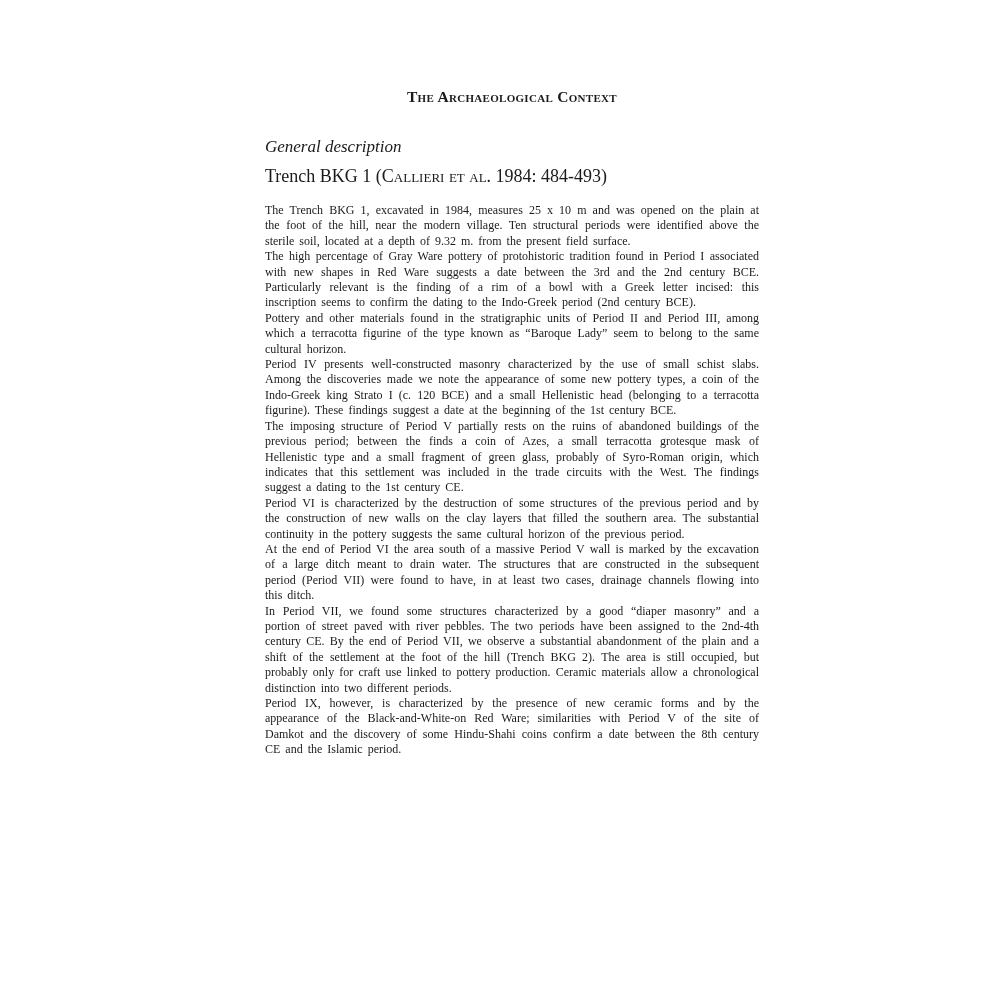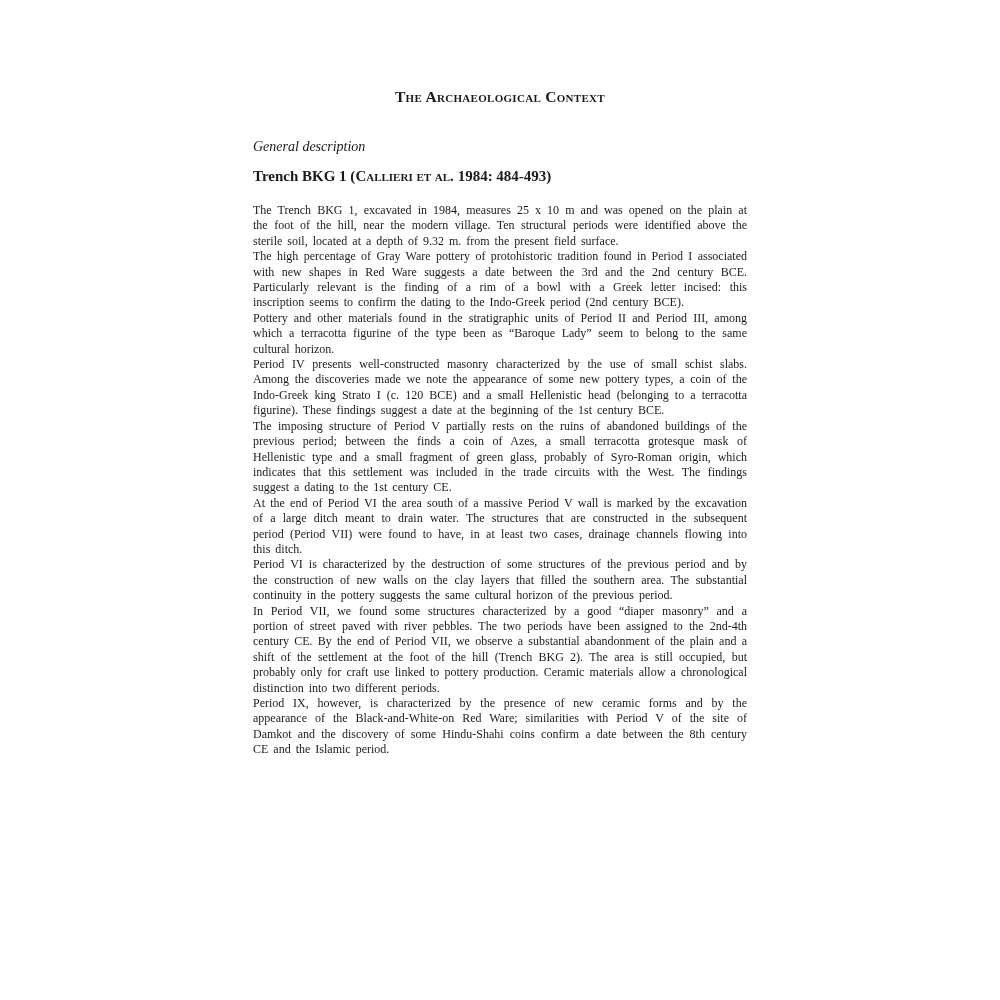--- a/index.html
+++ b/index.html
@@ -10,44 +10,44 @@
   body {
     width: 1000px;
     height: 1000px;
     position: relative;
     font-family: "Liberation Serif", "DejaVu Serif", serif;
     color: #1a1a1a;
     -webkit-font-smoothing: antialiased;
   }
   .page {
     position: absolute;
-    left: 253px;
+    left: 265px;
     top: 0;
     width: 494px;
   }
   .doc-title {
     margin: 89px 0 0 0;
     font-size: 15.5px;
     font-weight: bold;
     font-variant: small-caps;
     letter-spacing: 0.3px;
     text-align: center;
     line-height: 16px;
   }
   .section-heading {
     margin: 34px 0 0 0;
-    font-size: 14px;
+    font-size: 17px;
     font-style: italic;
     font-weight: normal;
     line-height: 15px;
   }
   .sub-heading {
     margin: 15px 0 16px 0;
-    font-size: 15px;
-    font-weight: bold;
+    font-size: 18px;
+    font-weight: normal;
     line-height: 15px;
   }
   .sub-heading .smallcaps {
     font-variant: small-caps;
   }
   .body-text {
     margin-top: 19px;
   }
   .body-text p {
     margin: 0;
@@ -67,22 +67,22 @@
 
   <h1 class="doc-title">The Archaeological Context</h1>
 
   <h2 class="section-heading">General description</h2>
 
   <h3 class="sub-heading"><span>Trench BKG 1 (</span><span class="smallcaps">Callieri et al.</span><span> 1984: 484-493)</span></h3>
 
   <div class="body-text">
     <p>The Trench BKG 1, excavated in 1984, measures 25 x 10 m and was opened on the plain at the foot of the hill, near the modern village. Ten structural periods were identified above the sterile soil, located at a depth of 9.32 m. from the present field surface.</p>
     <p>The high percentage of Gray Ware pottery of protohistoric tradition found in Period I associated with new shapes in Red Ware suggests a date between the 3rd and the 2nd century BCE. Particularly relevant is the finding of a rim of a bowl with a Greek letter incised: this inscription seems to confirm the dating to the Indo-Greek period (2nd century BCE).</p>
-    <p>Pottery and other materials found in the stratigraphic units of Period II and Period III, among which a terracotta figurine of the type been as “Baroque Lady” seem to belong to the same cultural horizon.</p>
+    <p>Pottery and other materials found in the stratigraphic units of Period II and Period III, among which a terracotta figurine of the type known as “Baroque Lady” seem to belong to the same cultural horizon.</p>
     <p>Period IV presents well-constructed masonry characterized by the use of small schist slabs. Among the discoveries made we note the appearance of some new pottery types, a coin of the Indo-Greek king Strato I (c. 120 BCE) and a small Hellenistic head (belonging to a terracotta figurine). These findings suggest a date at the beginning of the 1st century BCE.</p>
     <p>The imposing structure of Period V partially rests on the ruins of abandoned buildings of the previous period; between the finds a coin of Azes, a small terracotta grotesque mask of Hellenistic type and a small fragment of green glass, probably of Syro-Roman origin, which indicates that this settlement was included in the trade circuits with the West. The findings suggest a dating to the 1st century CE.</p>
+    <p>Period VI is characterized by the destruction of some structures of the previous period and by the construction of new walls on the clay layers that filled the southern area. The substantial continuity in the pottery suggests the same cultural horizon of the previous period.</p>
     <p>At the end of Period VI the area south of a massive Period V wall is marked by the excavation of a large ditch meant to drain water. The structures that are constructed in the subsequent period (Period VII) were found to have, in at least two cases, drainage channels flowing into this ditch.</p>
-    <p>Period VI is characterized by the destruction of some structures of the previous period and by the construction of new walls on the clay layers that filled the southern area. The substantial continuity in the pottery suggests the same cultural horizon of the previous period.</p>
     <p>In Period VII, we found some structures characterized by a good “diaper masonry” and a portion of street paved with river pebbles. The two periods have been assigned to the 2nd-4th century CE. By the end of Period VII, we observe a substantial abandonment of the plain and a shift of the settlement at the foot of the hill (Trench BKG 2). The area is still occupied, but probably only for craft use linked to pottery production. Ceramic materials allow a chronological distinction into two different periods.</p>
     <p>Period IX, however, is characterized by the presence of new ceramic forms and by the appearance of the Black-and-White-on Red Ware; similarities with Period V of the site of Damkot and the discovery of some Hindu-Shahi coins confirm a date between the 8th century CE and the Islamic period.</p>
   </div>
 
 </div>
 
 </body></html>

